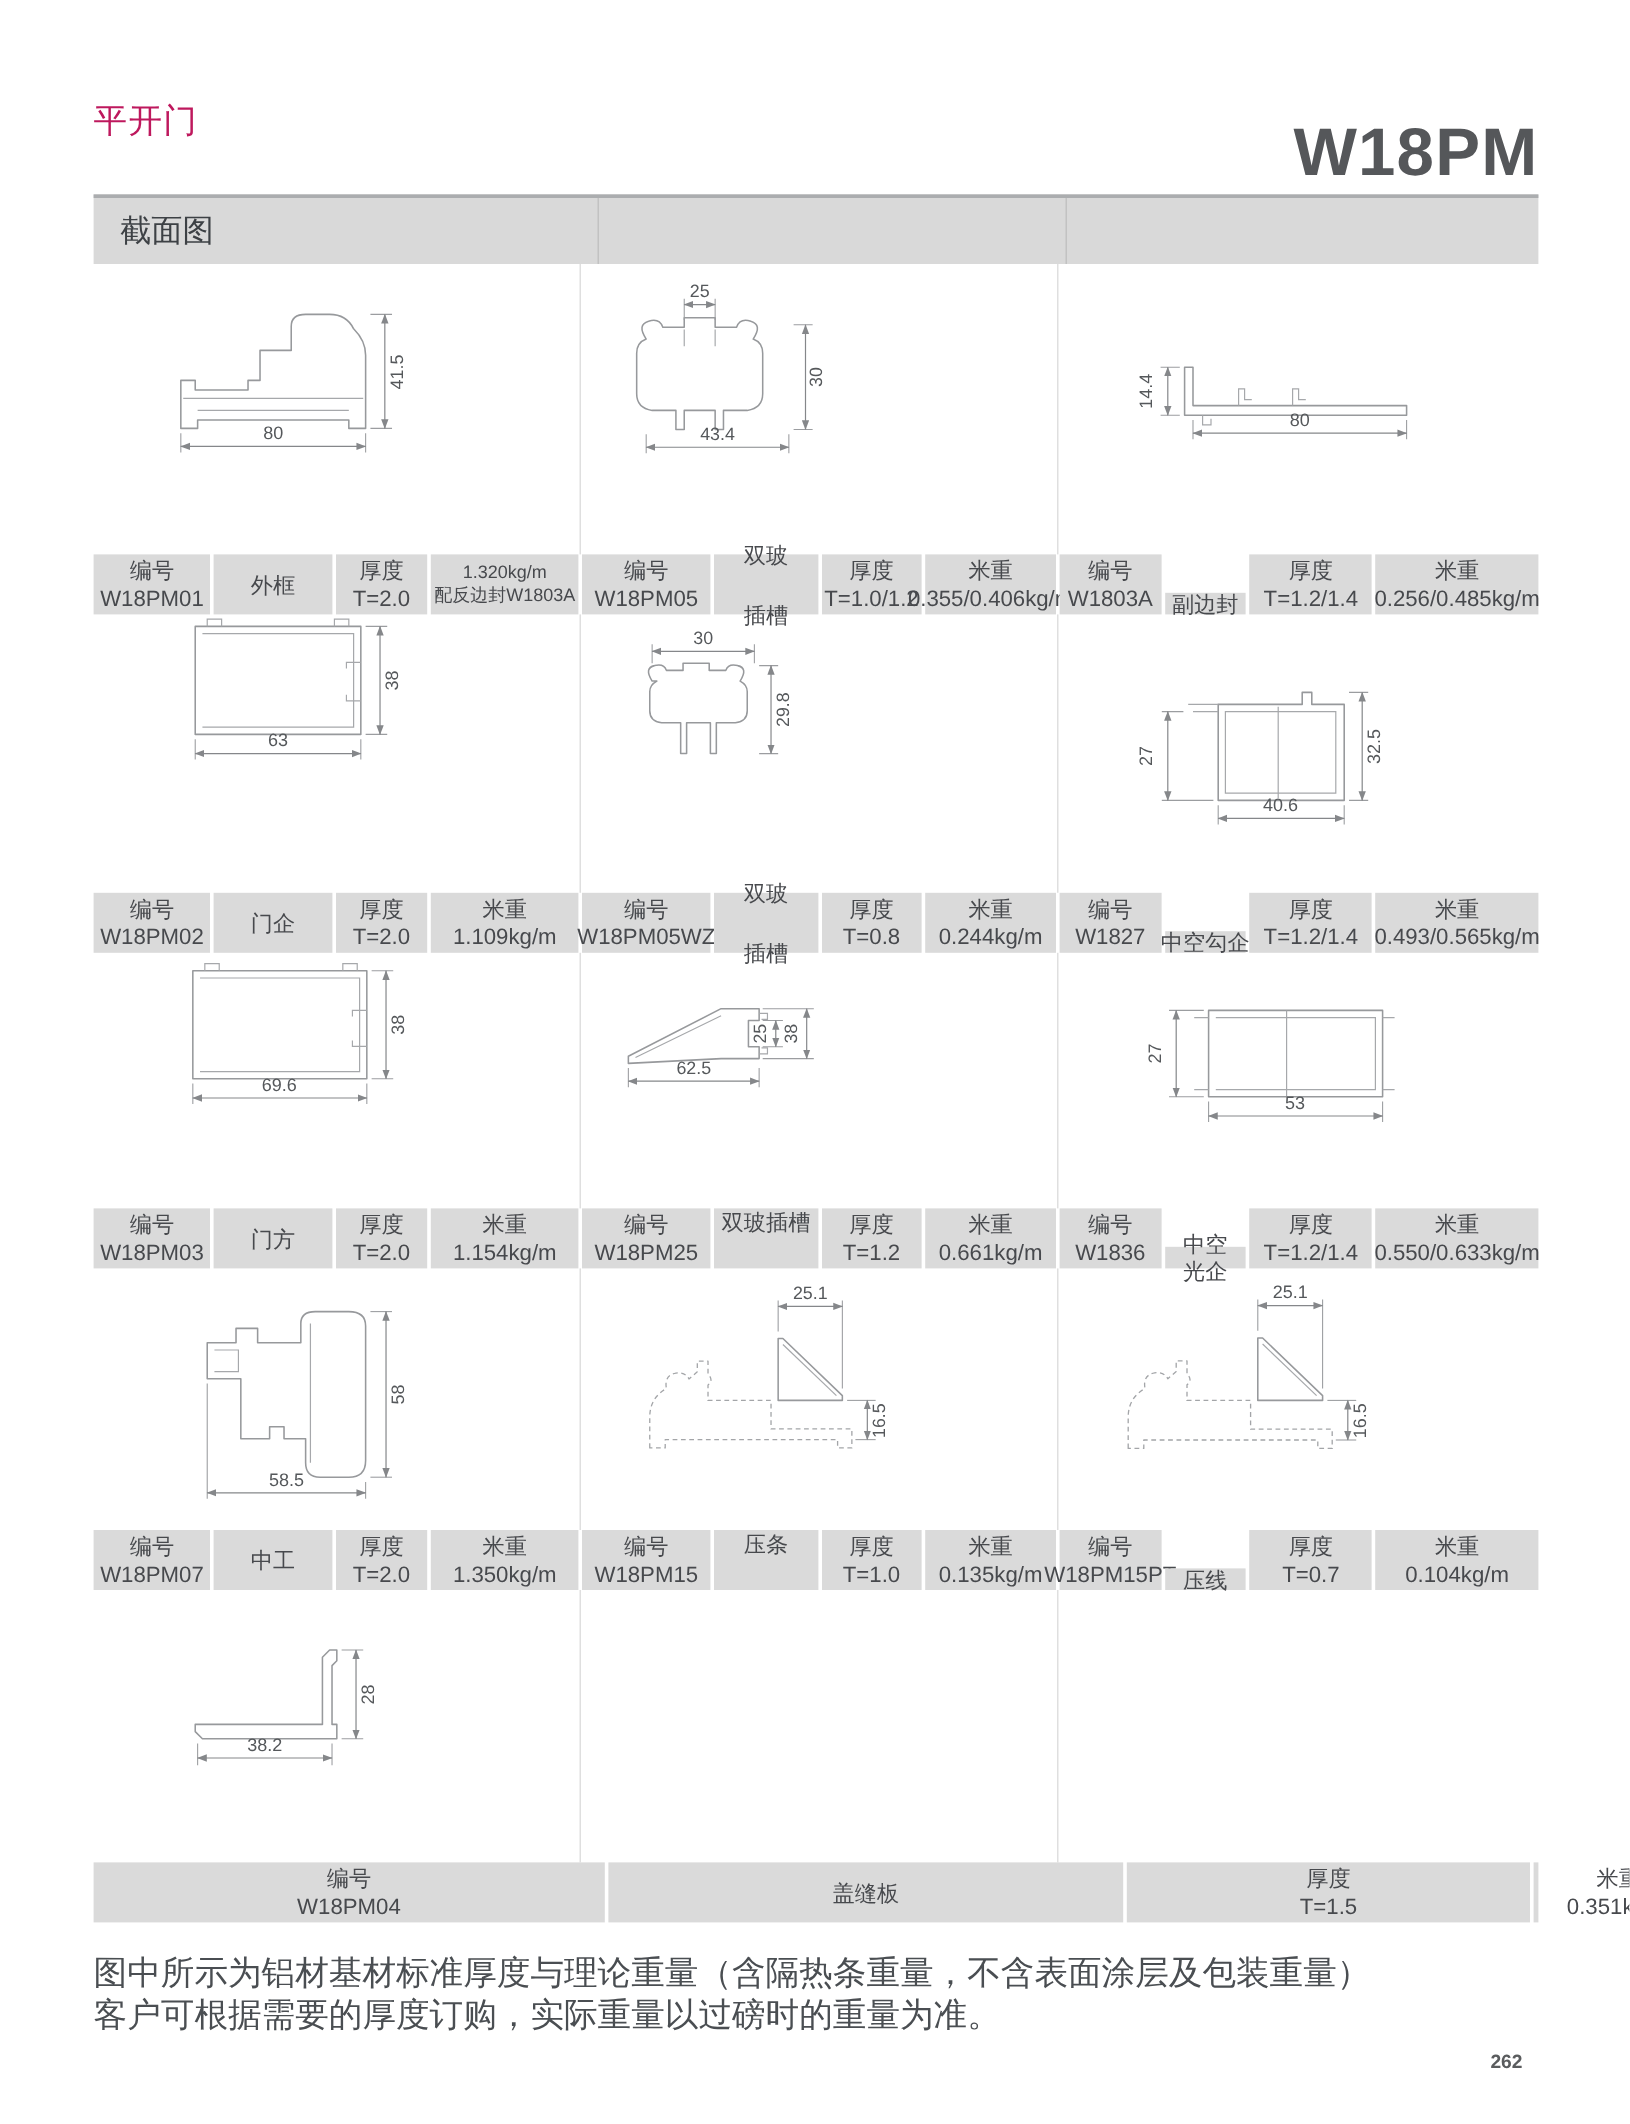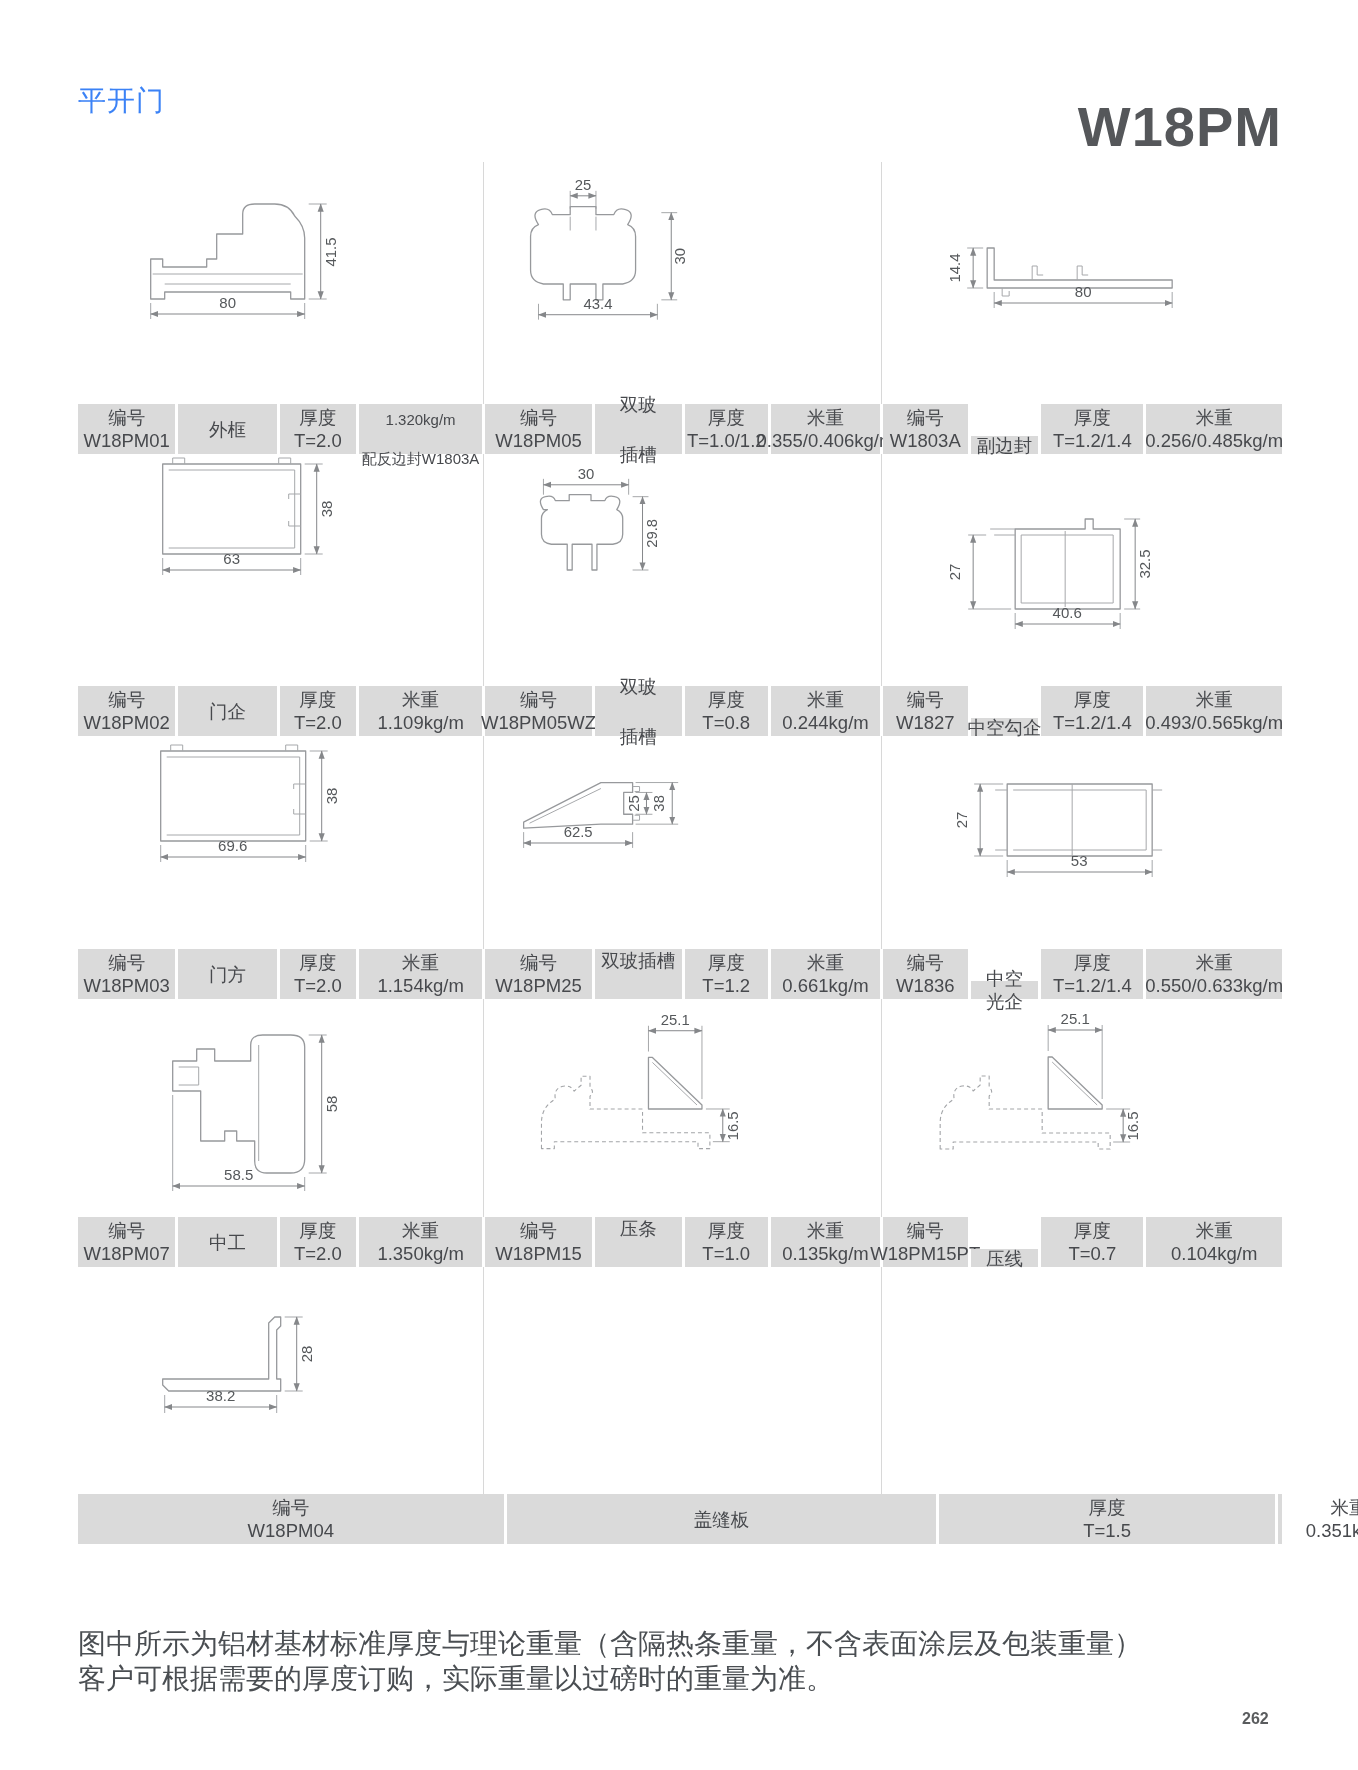--- a/index.html
+++ b/index.html
@@ -1,35 +1,35 @@
 <!DOCTYPE html>
 <html><head>
 <meta charset="utf-8">
 <style>
   html,body{margin:0;padding:0;background:#fff;}
   #page{position:relative;width:1358px;height:1770px;background:#ffffff;
         font-family:"Liberation Sans","DejaVu Sans",sans-serif;overflow:hidden;}
-  .cat{position:absolute;left:78px;top:82px;font-size:28px;color:#3b82f6;letter-spacing:1px;}
+  .cat{position:absolute;left:78px;top:82px;font-size:28px;color:#be185d;letter-spacing:1px;}
   .model{position:absolute;right:76px;top:62px;font-size:56px;font-weight:700;color:#55575a;letter-spacing:1px;margin-top:32px;}
   #tbl{position:absolute;left:78px;top:162px;width:1204px;}
   .th{display:flex;height:55px;background:#d9d9d9;border-top:3px solid #abadaf;}
   .thc{display:flex;align-items:center;}
   .thc+.thc{border-left:1px solid #bcbcbc;}
   .thc:first-child{padding-left:22px;font-size:26px;color:#3d4145;}
   .c1{flex:402;}.c2{flex:393;}.c3{flex:397;}
   .dr{display:flex;background:#fff;}
   .dc{position:relative;}
   .dc+.dc{border-left:1px solid #d8d8d8;}
   .dc svg{width:100%;height:100%;display:block;}
   .ir{display:flex;gap:3px;height:50px;background:#fff;}
   .ig{display:flex;gap:3px;}
   .ic{background:#dadada;display:flex;flex-direction:column;align-items:center;justify-content:center;
       color:#47494d;font-size:18.5px;line-height:23px;text-align:center;min-width:0;}
   .ic div{white-space:nowrap;}
-  .sm div{font-size:15px;line-height:19px;margin-top:20px;}
+  .sm div{font-size:15px;line-height:19px;}
   .f1{flex:99;}.f2{flex:100;}.f3{flex:78;}.f4{flex:125;}
   .s1{flex:109;}.s2{flex:88;gap:27px;}.s3{flex:85;}.s4{flex:111;}
   .t1{flex:86;}.t2{flex:69;margin-top:32px;}.t3{flex:104;}.t4{flex:138;}
   .wlast{align-items:flex-start;}
   .winner{display:flex;flex-direction:column;align-items:center;margin-left:290px;}
   .notes{position:absolute;left:78px;top:1626px;font-size:28px;color:#4a4e52;line-height:35px;}
   .pnum{position:absolute;left:1242px;top:1710px;font-size:16px;font-weight:700;color:#5a5c5e;}
   .pp{fill:none;stroke:#97999c;stroke-width:1.3;stroke-linejoin:round;stroke-linecap:round;}
   .pi{fill:none;stroke:#a6a8ab;stroke-width:1;}
   .pd{fill:none;stroke:#a3a5a8;stroke-width:1.1;stroke-dasharray:4 3;stroke-linejoin:round;}
@@ -48,20 +48,25 @@
   </defs>
 </svg>
 
 <div id="page">
 
   <div class="cat">平开门</div>
   <div class="model">W18PM</div>
 
   <div id="tbl">
 
+    <div class="th">
+      <div class="thc c1">截面图</div>
+      <div class="thc c2"></div>
+      <div class="thc c3"></div>
+    </div>
 
     <div class="dr" style="height:242px">
       <div class="dc c1">
         <svg viewBox="0 0 400 242">
           <path class="pp" d="M70,137 v-40 h12 v8 h44 v-8 h10 v-25 h26 v-20 q0,-10 12,-10 h20 q14,0 20,12 q10,10 10,22 v61 h-14 v-7 h-126 v7 z"></path>
           <path class="pi" d="M72,112 h150 M84,122 h126"></path>
           <line class="el" x1="70" y1="141" x2="70" y2="157"></line>
             <line class="el" x1="224" y1="141" x2="224" y2="157"></line>
           <line class="dl" x1="70" y1="152" x2="224" y2="152" marker-start="url(#ar)" marker-end="url(#ar)"></line>
           <text class="dt" x="147" y="146" text-anchor="middle">80</text>

